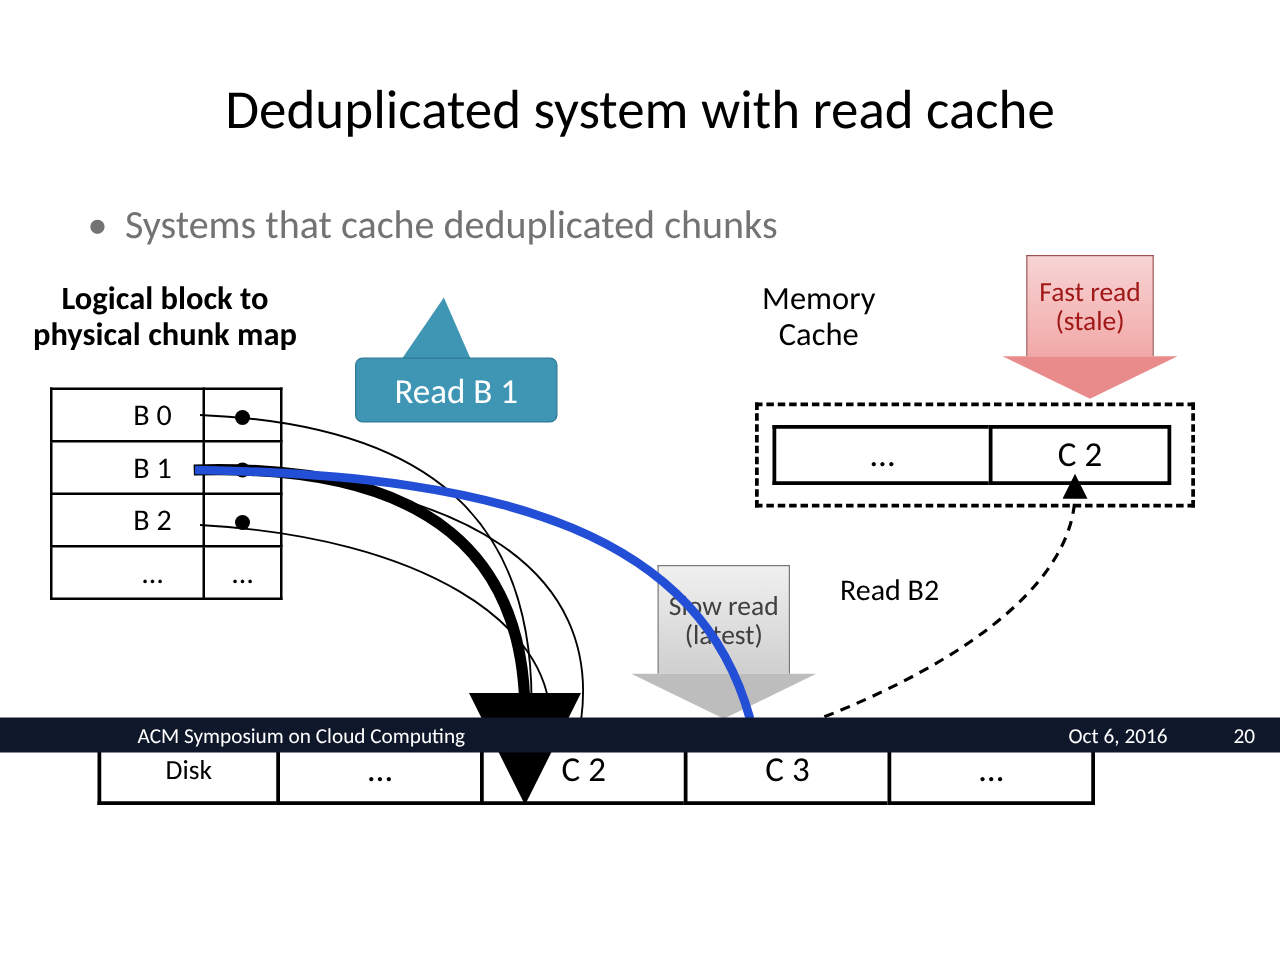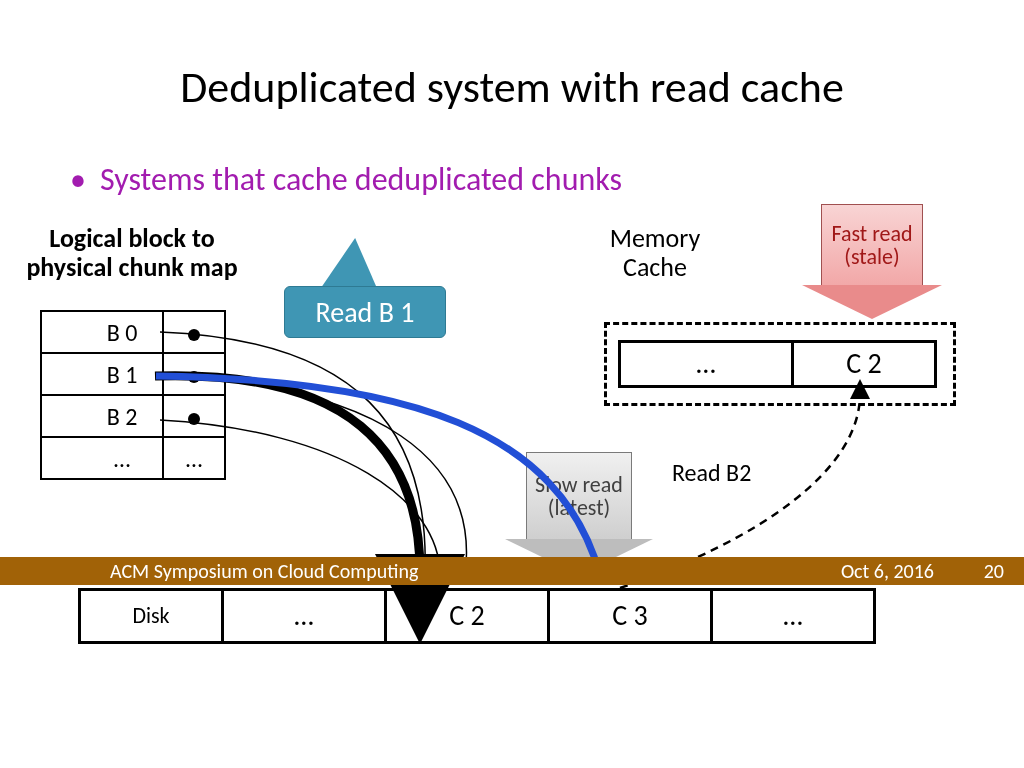--- a/index.html
+++ b/index.html
@@ -24,21 +24,21 @@
     right: 0;
     text-align: center;
     font-size: 44px;
     color: #000;
   }
   .bullet {
     position: absolute;
     top: 160px;
     left: 70px;
     font-size: 32px;
-    color: #a21caf;
+    color: #737373;
   }
   .bullet::before {
     content: "•";
     margin-right: 14px;
   }
   .label {
     position: absolute;
     font-size: 26px;
     color: #000;
     text-align: center;
@@ -180,25 +180,25 @@
   }
   .d0 { width: 140px; font-size:22px !important; border-right:none !important;}
   .d1 { width: 160px; border-right:none !important;}
   .d2 { width: 160px; border-right:none !important;}
   .d3 { width: 160px; border-right:none !important;}
   .d4 { width: 160px; }
 
   
   .footer {
     position:absolute;
-    left:0; right:0; bottom: 29px;
+    left:0; right:0; bottom: 12px;
     height: 28px;
-    background: #a16207;
+    background: #0f172a;
     color: #fff;
-    font-size: 20px;
+    font-size: 17px;
     display:flex;
     align-items:center;
   }
   .footer .fl { position:absolute; left: 110px; }
   .footer .fd { position:absolute; right: 90px; }
   .footer .fp { position:absolute; right: 20px; }
 
   svg.overlay {
     position:absolute;
     top:0; left:0;

